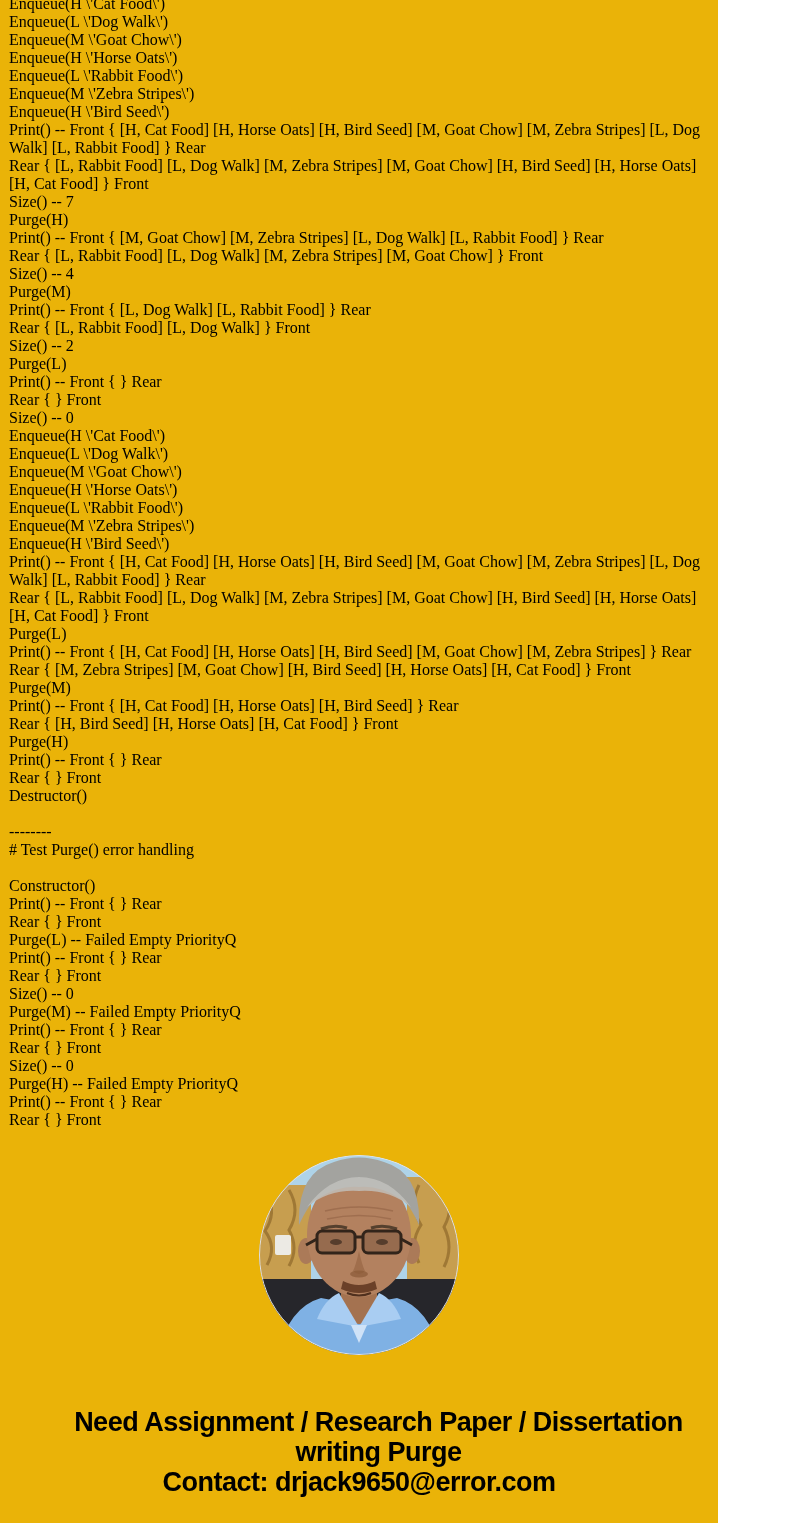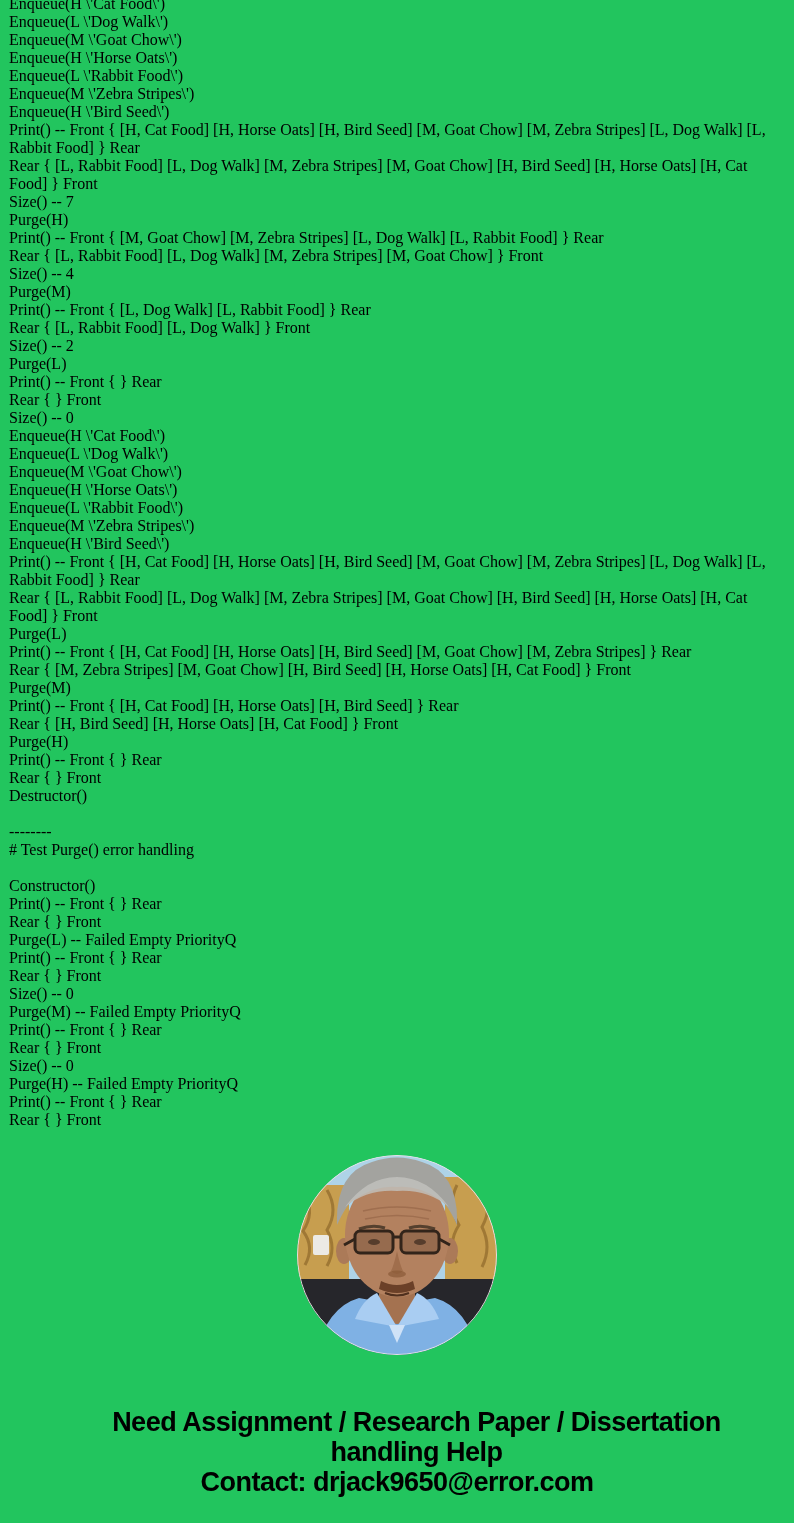--- a/index.html
+++ b/index.html
@@ -2,23 +2,23 @@
 <html><head>
 <meta charset="utf-8">
 <style>
   html, body {
     margin: 0;
     padding: 0;
     background: #ffffff;
     width: 794px;
   }
   .page {
-    width: 794px;
+    width: 718px;
     min-height: 1523px;
-    background: #22c55e;
+    background: #eab308;
     overflow: hidden;
   }
   .console {
     margin: -5px 8px 0 9px;
     font-family: "Liberation Serif", serif;
     font-size: 16px;
     line-height: 18px;
     color: #000000;
     white-space: pre-wrap;
     overflow-wrap: break-word;
@@ -161,18 +161,18 @@
         <path d="M84,126 q16,8 32,0 l2,8 q-18,8 -36,0 z" fill="#6b4028"></path>
         <path d="M88,138 q12,5 24,0" stroke="#50301e" stroke-width="2" fill="none"></path>
       </g>
       <circle cx="100" cy="100" r="99.5" fill="none" stroke="#e2e2e2" stroke-width="1"></circle>
     </svg>
   </div>
 
   <div class="footer">
     <h1 style="margin:0; font-size:inherit; font-weight:inherit;padding-left:39px;">
       <div class="heading-line">Need Assignment / Research Paper / Dissertation</div>
-      <div class="heading-line">handling Help</div>
+      <div class="heading-line">writing Purge</div>
     </h1>
     <div class="contact-line">Contact: drjack9650@error.com</div>
   </div>
 
 </main>
 
 </body></html>

